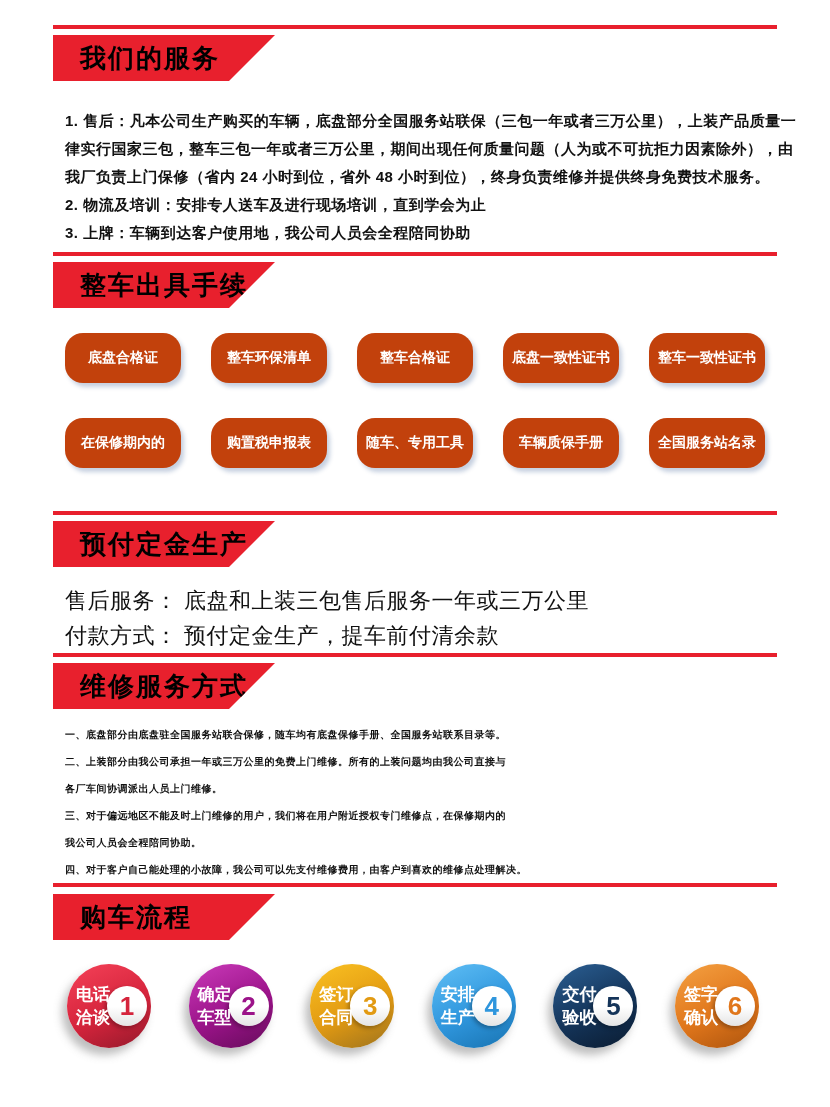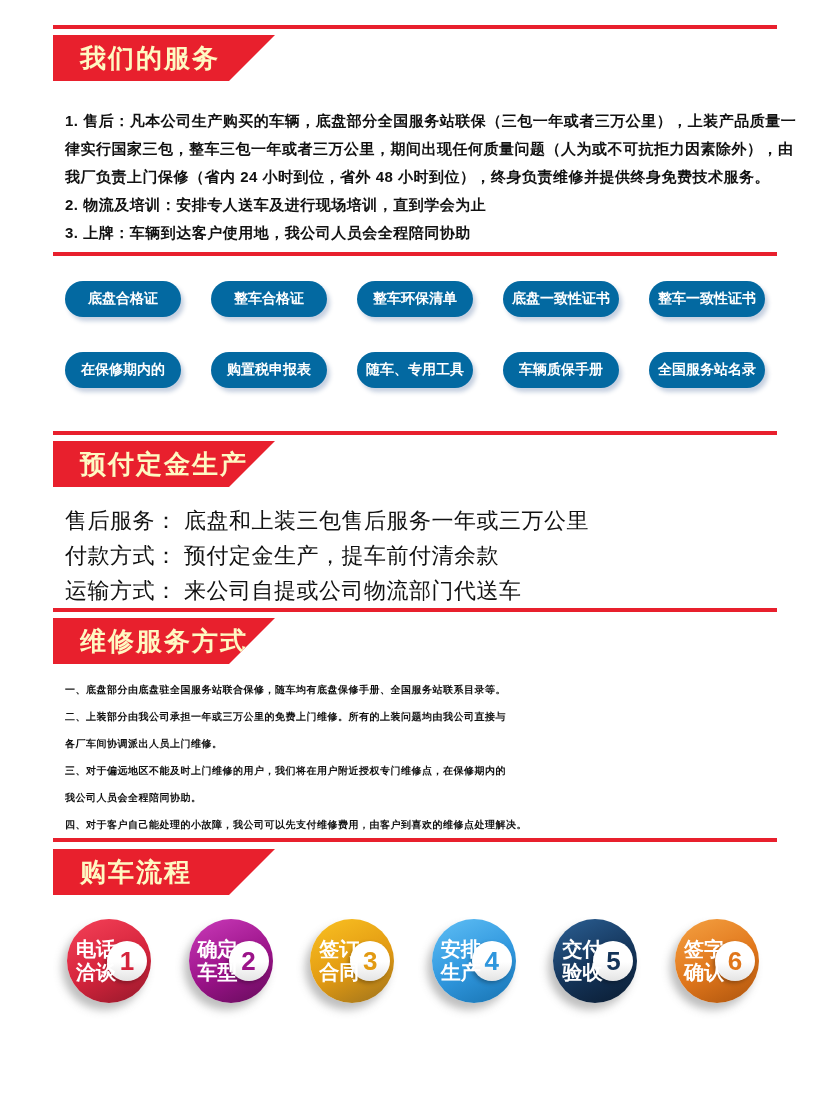--- a/index.html
+++ b/index.html
@@ -11,42 +11,42 @@
   }
   .page { width:830px; height:1107px; padding:25px 53px 0 53px; overflow:hidden; }
 
   .red-hr { height:4px; background:#e8202d; }
 
   .banner {
     margin-top:6px;
     width:222px; height:46px;
     background:#e8202d;
     clip-path:polygon(0 0, 100% 0, calc(100% - 46px) 100%, 0 100%);
-    color:#fef9c3;
+    color:#000000;
     font-size:26px; font-weight:bold; letter-spacing:2px;
     line-height:46px; padding-left:27px;
     white-space:nowrap;
   }
 
   .para { margin:26px 0 0 12px; }
   .para .t-line {
     font-size:15px; font-weight:bold; line-height:28px;
     white-space:nowrap; letter-spacing:0.5px;
   }
 
   .btn-grid {
     margin:25px 0 0 12px; width:700px;
     display:grid;
     grid-template-columns:repeat(5, 116px);
     justify-content:space-between;
     row-gap:35px;
   }
   .doc-btn {
-    width:116px; height:36px;
-    background:#0369a1;
+    width:116px; height:50px;
+    background:#c2410c;
     border:none; border-radius:18px;
     color:#ffffff; font-family:inherit;
     font-size:14px; font-weight:bold;
     display:flex; align-items:center; justify-content:center;
     box-shadow:3px 4px 4px rgba(27,67,132,0.25);
     white-space:nowrap;
   }
 
   .list3 { margin:16px 0 0 12px; }
   .list3 .t-line {
@@ -68,21 +68,21 @@
   .steps {
     margin:24px 0 0 14px; width:692px;
     display:flex; justify-content:space-between;
   }
   .step {
     position:relative; width:84px; height:84px; border-radius:50%;
     box-shadow:-5px 7px 9px rgba(110,110,110,0.45);
   }
   .step-text {
     position:absolute; left:9px; top:50%; transform:translateY(-50%);
-    color:#ffffff; font-size:20px; font-weight:bold; line-height:23px;
+    color:#ffffff; font-size:17px; font-weight:bold; line-height:23px;
     text-align:left; white-space:nowrap; z-index:2;
   }
   .step-badge {
     position:absolute; right:4px; top:50%; transform:translateY(-50%);
     width:40px; height:40px; border-radius:50%;
     background:linear-gradient(180deg, #ffffff 52%, #e4e4e4 100%);
     box-shadow:-2px 2px 4px rgba(0,0,0,0.30);
     display:flex; align-items:center; justify-content:center;
     font-size:26px; font-weight:bold; z-index:1;
   }
@@ -113,43 +113,45 @@
       <div class="t-line">1. 售后：凡本公司生产购买的车辆，底盘部分全国服务站联保（三包一年或者三万公里），上装产品质量一</div>
       <div class="t-line">律实行国家三包，整车三包一年或者三万公里，期间出现任何质量问题（人为或不可抗拒力因素除外），由</div>
       <div class="t-line">我厂负责上门保修（省内 24 小时到位，省外 48 小时到位），终身负责维修并提供终身免费技术服务。</div>
       <div class="t-line">2. 物流及培训：安排专人送车及进行现场培训，直到学会为止</div>
       <div class="t-line">3. 上牌：车辆到达客户使用地，我公司人员会全程陪同协助</div>
     </div>
   </section>
 
   <section>
     <div class="red-hr" style="margin-top:5px;"></div>
+    <div class="banner">
+      <span>整车出具手续</span>
+    </div>
     <div class="btn-grid">
       <button class="doc-btn">底盘合格证</button>
+      <button class="doc-btn">整车环保清单</button>
       <button class="doc-btn">整车合格证</button>
-      <button class="doc-btn">整车环保清单</button>
       <button class="doc-btn">底盘一致性证书</button>
       <button class="doc-btn">整车一致性证书</button>
       <button class="doc-btn">在保修期内的</button>
       <button class="doc-btn">购置税申报表</button>
       <button class="doc-btn">随车、专用工具</button>
       <button class="doc-btn">车辆质保手册</button>
       <button class="doc-btn">全国服务站名录</button>
     </div>
   </section>
 
   <section>
     <div class="red-hr sec3-hr"></div>
     <div class="banner">
       <span>预付定金生产</span>
     </div>
     <div class="list3">
       <div class="t-line">售后服务： 底盘和上装三包售后服务一年或三万公里</div>
       <div class="t-line">付款方式： 预付定金生产，提车前付清余款</div>
-      <div class="t-line">运输方式： 来公司自提或公司物流部门代送车</div>
     </div>
   </section>
 
   <section>
     <div class="red-hr sec4-hr"></div>
     <div class="banner">
       <span>维修服务方式</span>
     </div>
     <div class="list4">
       <div class="t-line">一、底盘部分由底盘驻全国服务站联合保修，随车均有底盘保修手册、全国服务站联系目录等。</div>

